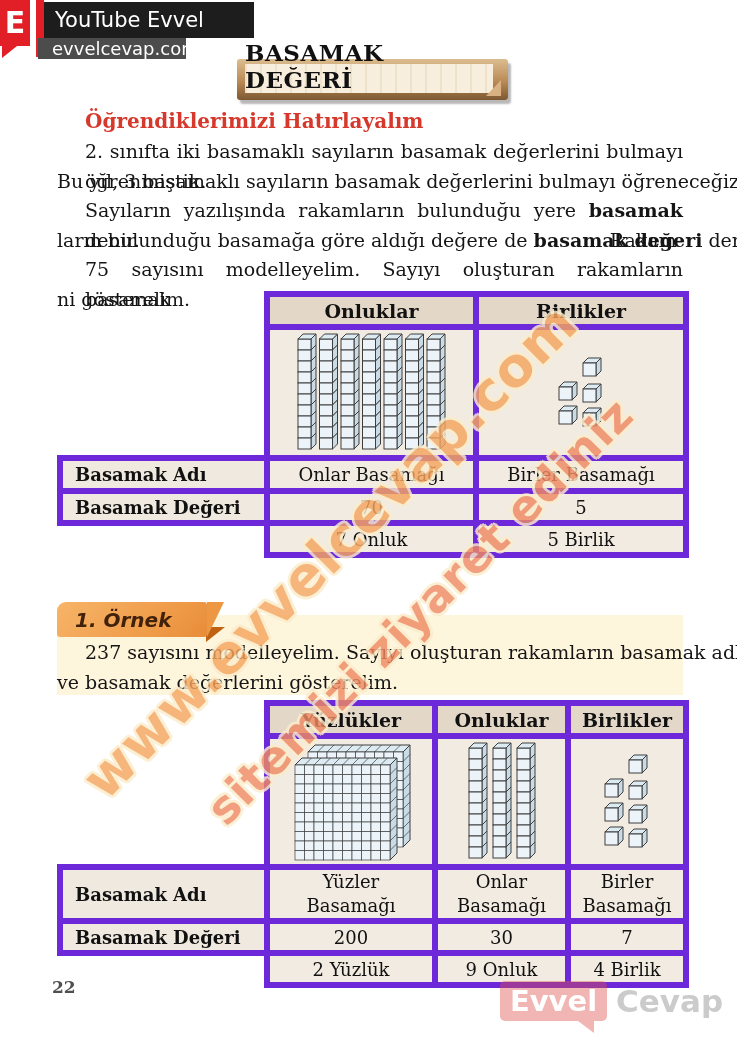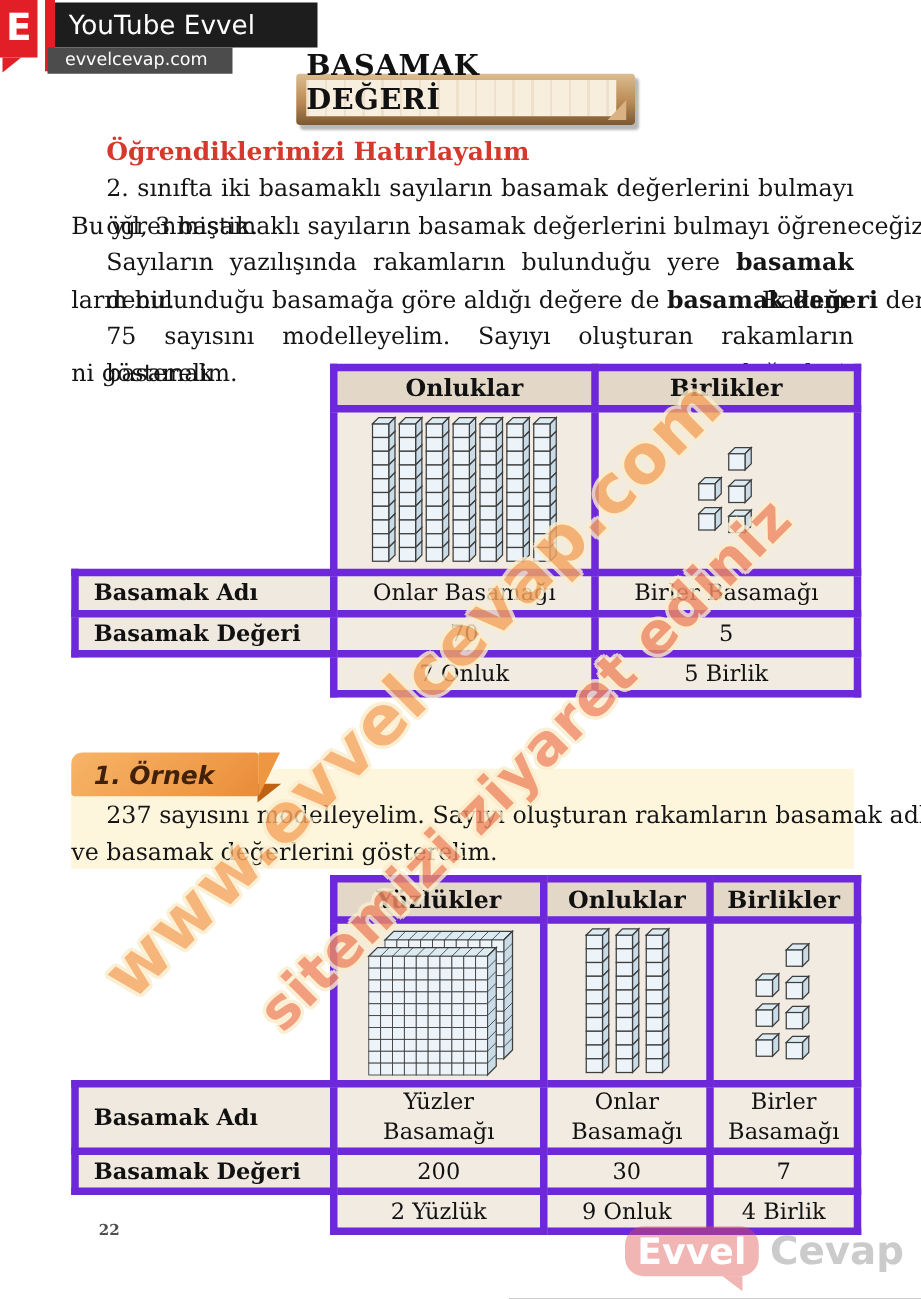--- a/index.html
+++ b/index.html
@@ -8,21 +8,21 @@
 
   
   .logo-e{position:absolute;left:0;top:0;width:30px;height:46px;background:#e21f26;color:#fff;
           font-family:"DejaVu Sans",sans-serif;font-weight:bold;font-size:30px;text-align:center;line-height:46px;}
   .logo-tail{position:absolute;left:2px;top:46px;width:0;height:0;
              border-top:12px solid #e21f26;border-right:15px solid transparent;}
   .logo-stripe{position:absolute;left:36px;top:0;width:8px;height:57px;background:#e21f26;}
   .banner-dark{position:absolute;left:44px;top:2px;width:210px;height:36px;background:#1d1d1d;color:#fff;
                font-family:"DejaVu Sans",sans-serif;font-size:21px;line-height:36px;padding-left:11px;box-sizing:border-box;}
   .banner-gray{position:absolute;left:38px;top:38px;width:148px;height:21px;background:#4c4c4c;color:#fff;
-               font-family:"DejaVu Sans",sans-serif;font-size:14px;line-height:21px;padding-left:14px;box-sizing:border-box;}
+               font-family:"DejaVu Sans",sans-serif;font-size:18px;line-height:21px;padding-left:14px;box-sizing:border-box;}
 
   
   .sign{position:absolute;left:237px;top:59px;width:271px;height:41px;box-sizing:border-box;
         background:linear-gradient(180deg,#dcbd90 0%,#b98a55 55%,#7c5832 100%);
         padding:5px 15px 7px 8px;border-radius:3px;box-shadow:3px 4px 2px rgba(0,0,0,0.28);}
   .sign-inner{position:relative;width:100%;height:100%;background:#f7eedd;
         background-image:repeating-linear-gradient(90deg,rgba(186,146,98,0.14) 0 2px,transparent 2px 15px);
         display:flex;align-items:flex-end;justify-content:center;}
   .sign-inner::after{content:'';position:absolute;right:-8px;bottom:-3px;width:0;height:0;
         border-left:15px solid transparent;border-bottom:16px solid #d9b183;}
@@ -60,23 +60,23 @@
          background:linear-gradient(135deg,#f7b468 0%,#ee9a47 70%,#e88c39 100%);
          border-radius:9px 3px 3px 3px;display:flex;align-items:center;}
   .badge-label{font-family:"DejaVu Sans",sans-serif;font-style:italic;font-weight:bold;
          font-size:20px;color:#42210b;padding-left:18px;}
   .badge-slant{position:absolute;left:207px;top:602px;width:0;height:0;z-index:5;
          border-top:35px solid #ed9743;border-right:17px solid transparent;}
   .badge-fold{position:absolute;left:206px;top:627px;width:0;height:0;z-index:4;
          border-top:15px solid #bf6312;border-right:19px solid transparent;}
 
   
-  .page-num{position:absolute;left:52px;top:977px;font-size:12px;font-weight:bold;color:#4f4f4f;margin-left:27px;}
+  .page-num{position:absolute;left:52px;top:977px;font-size:17px;font-weight:bold;color:#4f4f4f;}
   .flogo-box{position:absolute;left:500px;top:981px;width:107px;height:40px;background:rgba(221,82,73,0.42);
-         border-radius:15px;display:flex;align-items:center;justify-content:center;}
+         border-radius:5px;display:flex;align-items:center;justify-content:center;}
   .flogo-box span{font-family:"DejaVu Sans",sans-serif;font-weight:bold;font-size:29px;color:#fff;}
   .flogo-tail{position:absolute;left:578px;top:1021px;width:0;height:0;
          border-top:12px solid rgba(221,82,73,0.42);border-left:16px solid transparent;}
   .flogo-cevap{position:absolute;left:616px;top:981px;height:40px;line-height:40px;
          font-family:"DejaVu Sans",sans-serif;font-weight:bold;font-size:31px;color:#cbcbcb;}
 
   
   .wm{position:absolute;z-index:40;pointer-events:none;white-space:nowrap;text-align:center;
       font-family:"DejaVu Sans",sans-serif;font-weight:bold;transform:rotate(-45deg);opacity:0.82;}
   #wm1{left:-50px;top:520px;width:760px;font-size:54px;letter-spacing:1px;color:#f5a55e;

